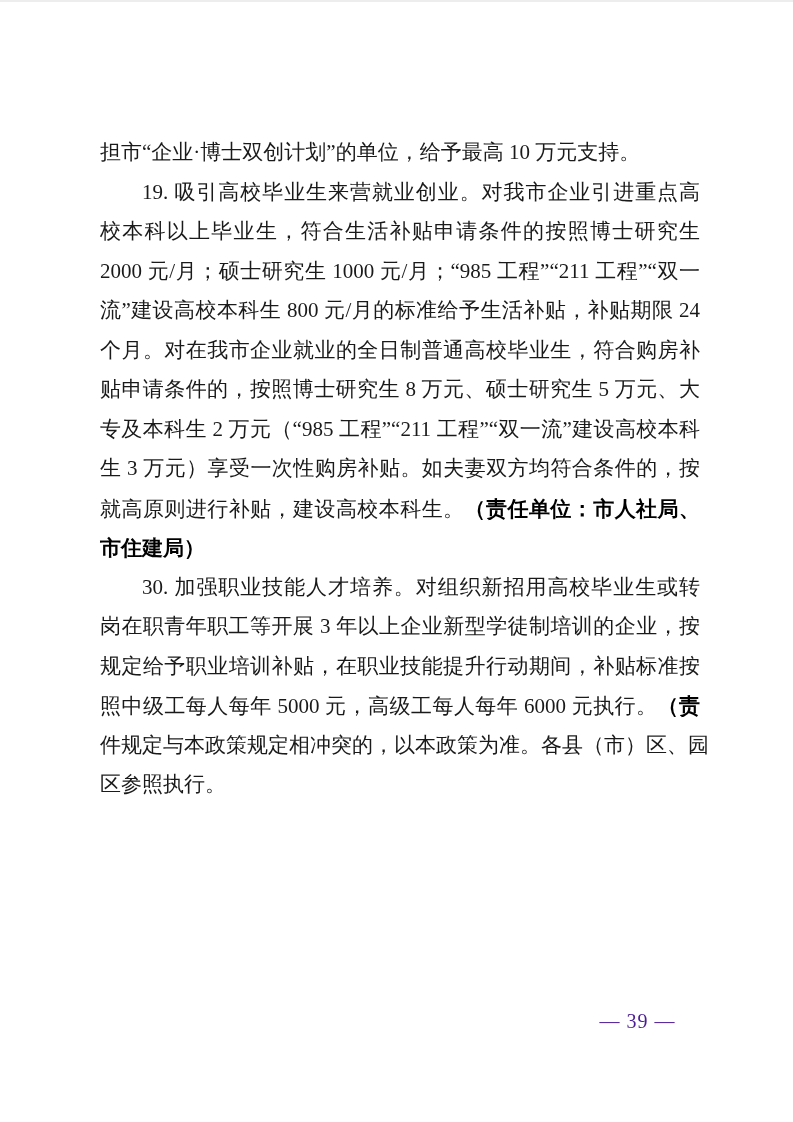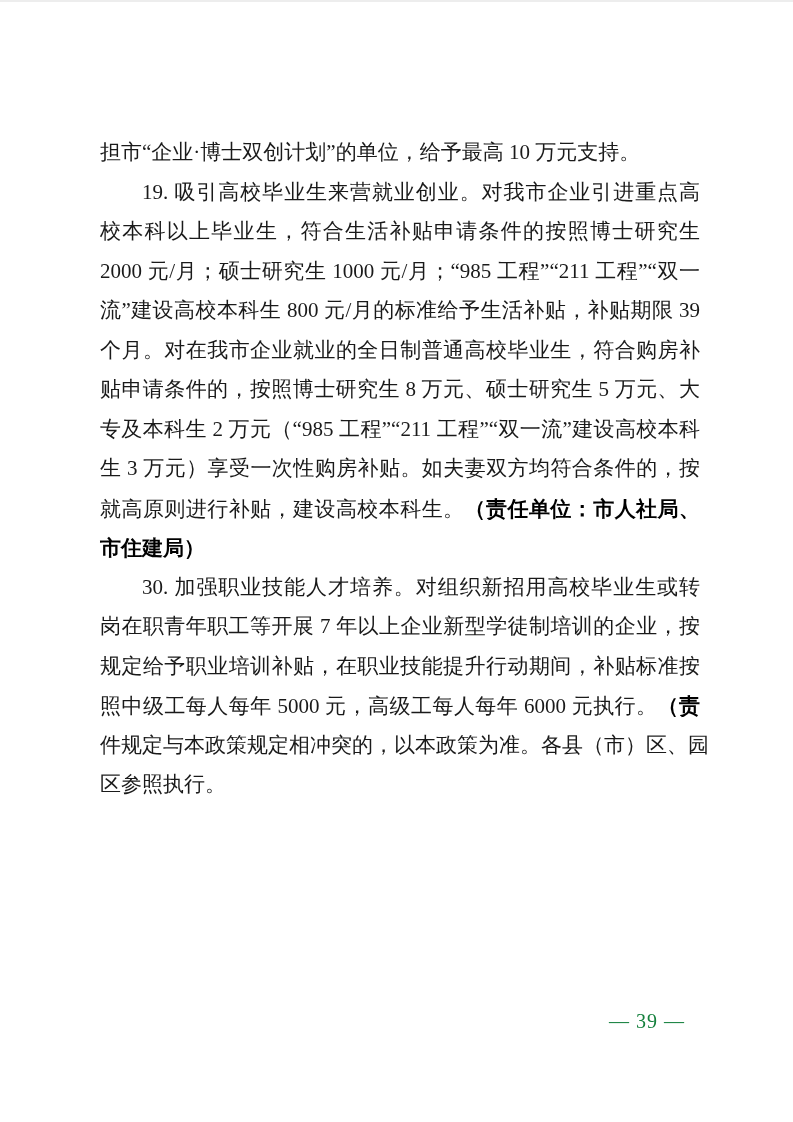--- a/index.html
+++ b/index.html
@@ -52,45 +52,45 @@
     font-weight: 700;
     color: #000000;
   }
   .page-number {
     position: absolute;
     left: 590px;
     top: 1008px;
     width: 95px;
     font-size: 20px;
     line-height: 26px;
-    color: #15803d;
+    color: #4c1d95;
     font-family: "Liberation Serif", "DejaVu Serif", serif;
     letter-spacing: 1px;
-    text-align: right;
+    text-align: center;
     white-space: nowrap;
   }
 </style>
 </head>
 <body>
 
 <div class="page">
   <div class="top-edge"></div>
   <div class="text-block">
       <div class="line"><span class="seg-normal">担市“企业·博士双创计划”的单位，给予最高 10 万元支持。</span></div>
       <div class="line just indent"><span class="seg-normal">19. 吸引高校毕业生来营就业创业。对我市企业引进重点高</span></div>
       <div class="line just"><span class="seg-normal">校本科以上毕业生，符合生活补贴申请条件的按照博士研究生</span></div>
       <div class="line just"><span class="seg-normal">2000 元/月；硕士研究生 1000 元/月；“985 工程”“211 工程”“双一</span></div>
-      <div class="line just"><span class="seg-normal">流”建设高校本科生 800 元/月的标准给予生活补贴，补贴期限 39</span></div>
+      <div class="line just"><span class="seg-normal">流”建设高校本科生 800 元/月的标准给予生活补贴，补贴期限 24</span></div>
       <div class="line just"><span class="seg-normal">个月。对在我市企业就业的全日制普通高校毕业生，符合购房补</span></div>
       <div class="line just"><span class="seg-normal">贴申请条件的，按照博士研究生 8 万元、硕士研究生 5 万元、大</span></div>
       <div class="line just"><span class="seg-normal">专及本科生 2 万元（“985 工程”“211 工程”“双一流”建设高校本科</span></div>
       <div class="line just"><span class="seg-normal">生 3 万元）享受一次性购房补贴。如夫妻双方均符合条件的，按</span></div>
       <div class="line just"><span class="seg-normal">就高原则进行补贴，建设高校本科生。</span><span class="seg-bold">（责任单位：市人社局、</span></div>
       <div class="line"><span class="seg-bold">市住建局）</span></div>
       <div class="line just indent"><span class="seg-normal">30. 加强职业技能人才培养。对组织新招用高校毕业生或转</span></div>
-      <div class="line just"><span class="seg-normal">岗在职青年职工等开展 7 年以上企业新型学徒制培训的企业，按</span></div>
+      <div class="line just"><span class="seg-normal">岗在职青年职工等开展 3 年以上企业新型学徒制培训的企业，按</span></div>
       <div class="line just"><span class="seg-normal">规定给予职业培训补贴，在职业技能提升行动期间，补贴标准按</span></div>
       <div class="line just"><span class="seg-normal">照中级工每人每年 5000 元，高级工每人每年 6000 元执行。</span><span class="seg-bold">（责</span></div>
       <div class="line just"><span class="seg-normal">件规定与本政策规定相冲突的，以本政策为准。各县（市）区、园</span></div>
       <div class="line"><span class="seg-normal">区参照执行。</span></div>
     </div>
   <div class="page-number">— 39 —</div>
 </div>
 
 </body></html>

